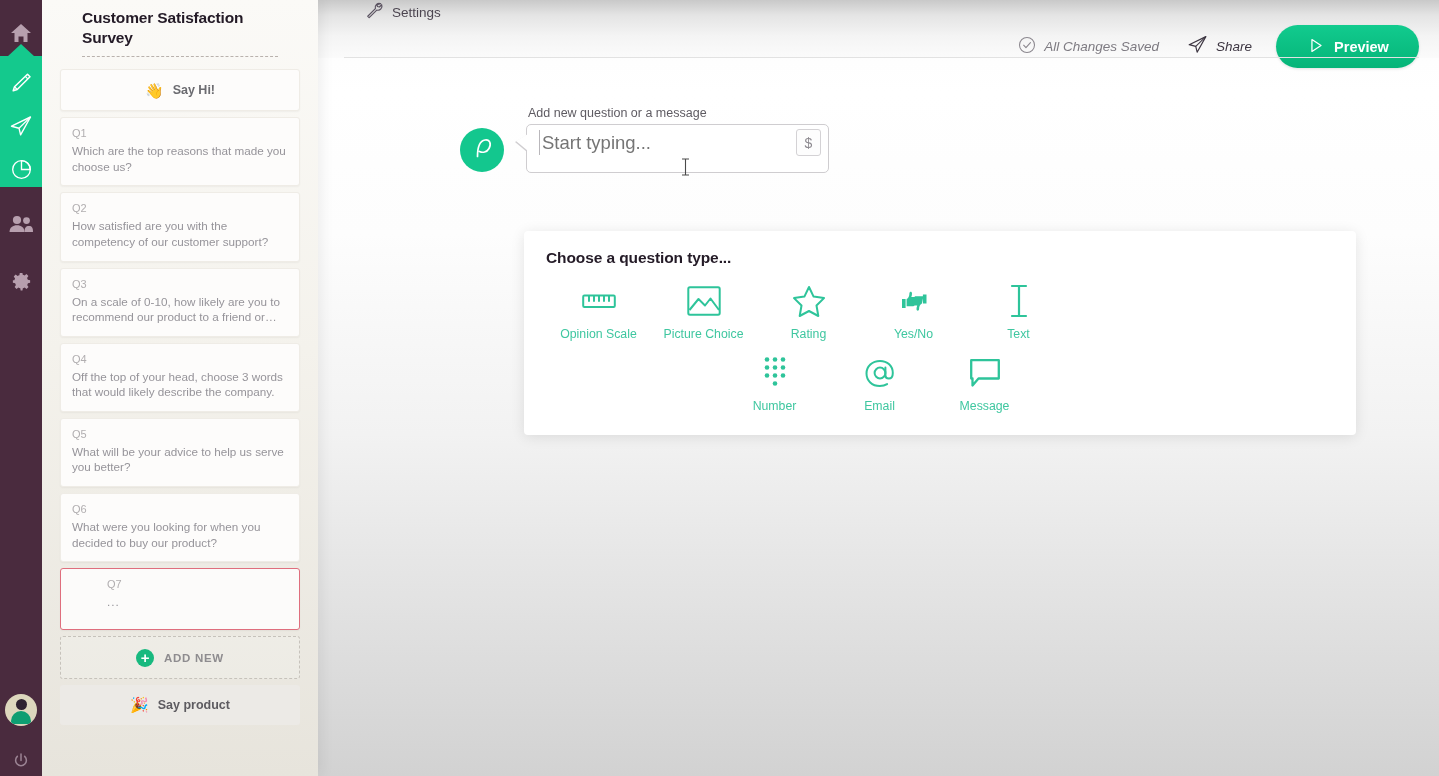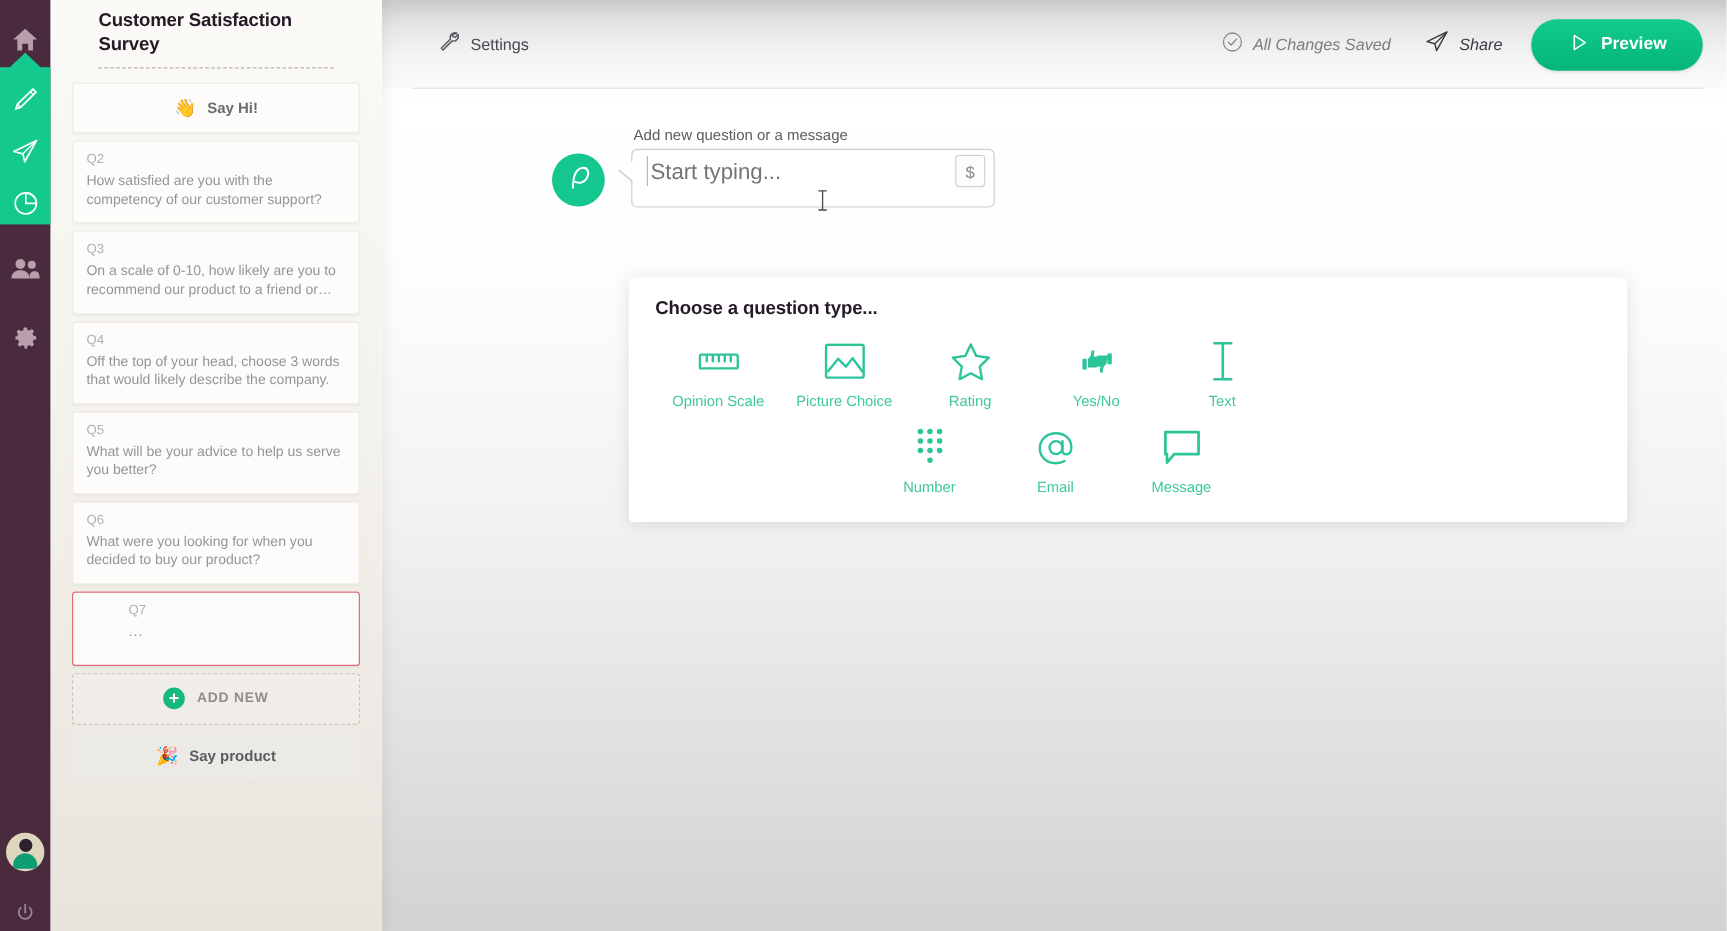--- a/index.html
+++ b/index.html
@@ -167,23 +167,23 @@
   .main {
     position: relative;
     flex: 1 1 auto; height: 776px;
     background: linear-gradient(180deg,
         #fcfcfc 0%, #ffffff 12%, #fdfdfd 30%,
         #f2f2f2 56%, #e2e2e2 78%, #d2d2d2 100%);
     overflow: hidden;
   }
   .topbar {
     position: relative;
-    height: 74px;
+    height: 58px;
     background: linear-gradient(180deg, #c9c9c9 0%, #e4e4e4 26%, #f4f4f4 62%, #fbfbfb 100%);
-    display: flex; align-items: center;
+    display: flex;  flex-direction: column;
   }
   .topbar-line {
     position: absolute; left: 26px; right: 20px; bottom: 0;
     height: 1px; background: #e2e2e2;
   }
   .tb-settings {
     display: flex; align-items: center; gap: 7px;
     margin-left: 46px; cursor: pointer;
   }
   .tb-settings .lbl { font-size: 13.5px; color: #4c4550; }
@@ -399,20 +399,24 @@
     <div class="panel-title">Customer Satisfaction Survey</div>
     <div class="panel-divider"></div>
 
     <div class="q-list">
 
       <div class="card card-special">
         <span class="emo">👋</span>
         <span>Say Hi!</span>
       </div>
 
+      <div class="card card-q">
+        <div class="qnum">Q1</div>
+        <div class="qtext">Which are the top reasons that made you choose us?</div>
+      </div>
 
       <div class="card card-q">
         <div class="qnum">Q2</div>
         <div class="qtext">How satisfied are you with the competency of our customer support?</div>
       </div>
 
       <div class="card card-q">
         <div class="qnum">Q3</div>
         <div class="qtext">On a scale of 0-10, how likely are you to recommend our product to a friend or…</div>
       </div>

